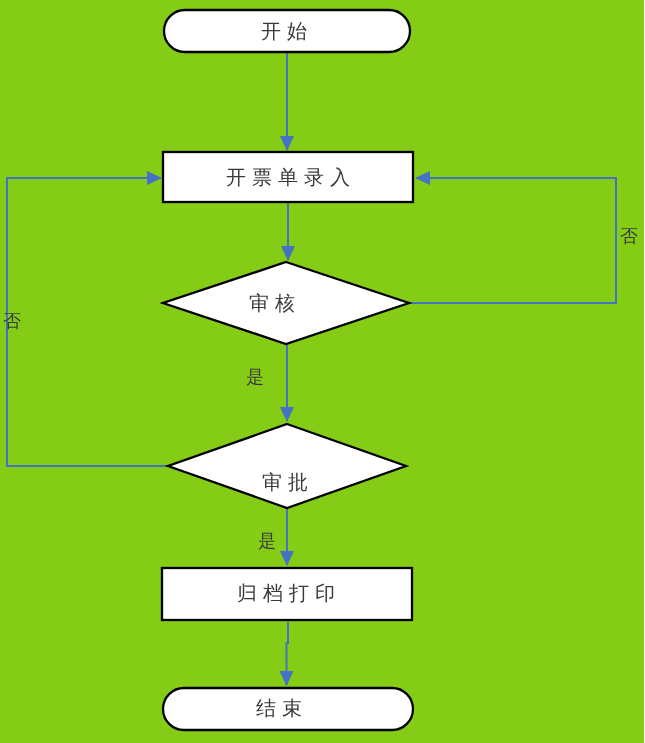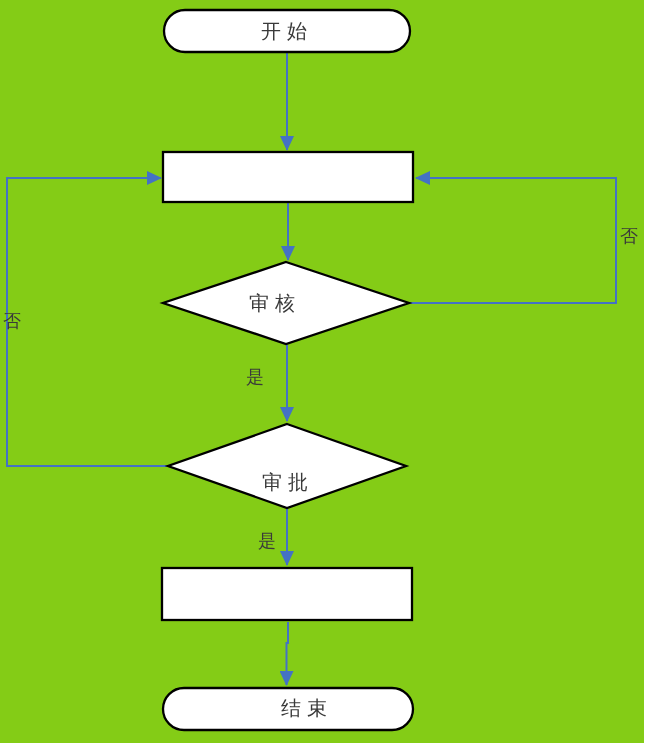--- a/index.html
+++ b/index.html
@@ -64,27 +64,29 @@
 
     <polygon class="shape" points="287,424 406,466 287,508 168,466"></polygon>
 
     <rect class="shape" x="162" y="568" width="250" height="52"></rect>
 
     <rect class="shape" x="163" y="688" width="250" height="42" rx="21" ry="21"></rect>
   </svg>
 
   <div class="node-label" style="left:284px;top:31px">开始</div>
 
+  <div class="node-label" style="left:288px;top:177px">开票单录入</div>
 
   <div class="node-label" style="left:272px;top:303px">审核</div>
 
   <div class="node-label" style="left:285px;top:482px">审批</div>
 
+  <div class="node-label" style="left:286px;top:593px">归档打印</div>
 
-  <div class="node-label" style="left:304px;top:708px">结束</div>
+  <div class="node-label" style="left:279px;top:708px">结束</div>
 
   <div class="edge-label" style="left:255px;top:377px">是</div>
 
   <div class="edge-label" style="left:629px;top:236px">否</div>
 
   <div class="edge-label" style="left:267px;top:541px">是</div>
 
   <div class="edge-label" style="left:12px;top:321px">否</div>
 
 </div>

